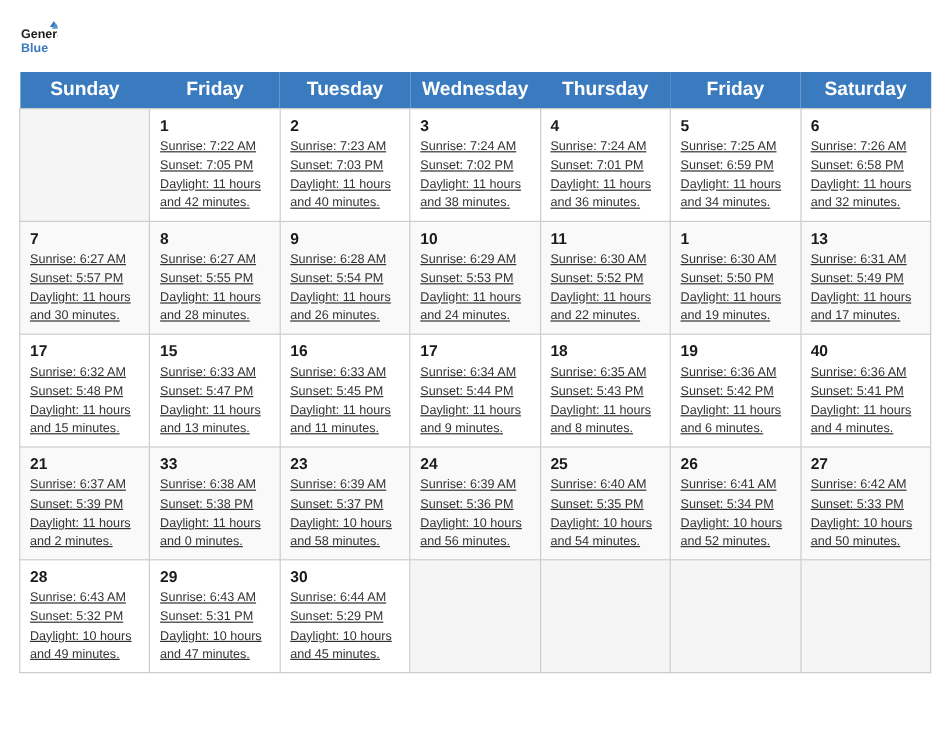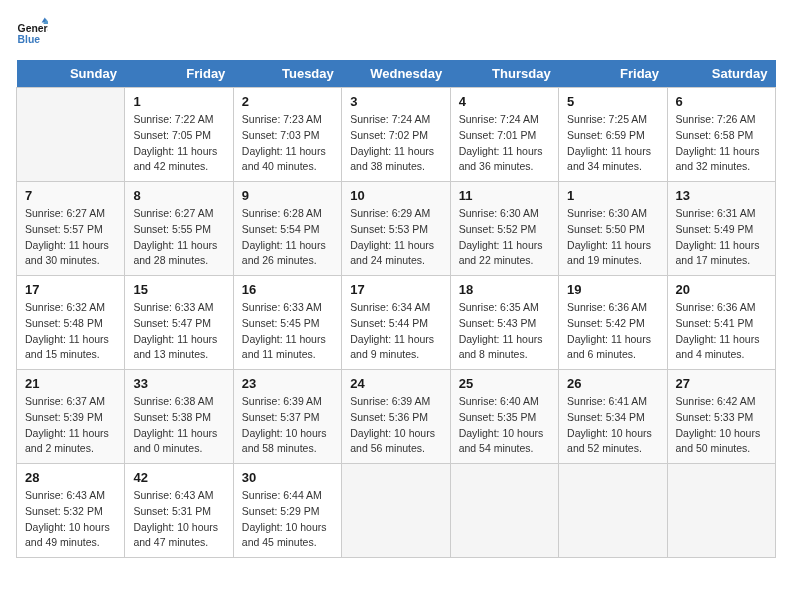--- a/index.html
+++ b/index.html
@@ -40,22 +40,22 @@
     }
     table {
       width: 100%;
       border-collapse: collapse;
       font-size: 11px;
     }
     thead tr th {
       background-color: #3a7abf;
       color: #fff;
       padding: 6px 8px;
-      text-align: right;
-      font-size: 13px;
+      text-align: center;
+      font-size: 16px;
       font-weight: bold;
     }
     tbody tr td {
       border: 1px solid #ccc;
       padding: 6px 8px;
       vertical-align: top;
       width: calc(100% / 7);
       min-height: 80px;
       background: #fff;
     }
@@ -66,20 +66,21 @@
       font-size: 13px;
       font-weight: bold;
       color: #1a1a1a;
       display: block;
       margin-bottom: 3px;
     }
     .day-info {
       color: #333;
       line-height: 1.5;
       font-size: 10.5px;
+      text-decoration: underline;
     }
     .empty-cell {
       background: #f5f5f5 !important;
     }
     tbody tr td.empty-cell {
       background: #f5f5f5;
     }
   </style>
 </head>
 <body>
@@ -192,21 +193,21 @@
         </td>
         <td>
           <span class="day-number">18</span>
           <div class="day-info">Sunrise: 6:35 AM<br>Sunset: 5:43 PM<br>Daylight: 11 hours and 8 minutes.</div>
         </td>
         <td>
           <span class="day-number">19</span>
           <div class="day-info">Sunrise: 6:36 AM<br>Sunset: 5:42 PM<br>Daylight: 11 hours and 6 minutes.</div>
         </td>
         <td>
-          <span class="day-number">20</span>
+          <span class="day-number">40</span>
           <div class="day-info">Sunrise: 6:36 AM<br>Sunset: 5:41 PM<br>Daylight: 11 hours and 4 minutes.</div>
         </td>
       </tr>
       <tr>
         <td>
           <span class="day-number">21</span>
           <div class="day-info">Sunrise: 6:37 AM<br>Sunset: 5:39 PM<br>Daylight: 11 hours and 2 minutes.</div>
         </td>
         <td>
           <span class="day-number">33</span>
@@ -232,21 +233,21 @@
           <span class="day-number">27</span>
           <div class="day-info">Sunrise: 6:42 AM<br>Sunset: 5:33 PM<br>Daylight: 10 hours and 50 minutes.</div>
         </td>
       </tr>
       <tr>
         <td>
           <span class="day-number">28</span>
           <div class="day-info">Sunrise: 6:43 AM<br>Sunset: 5:32 PM<br>Daylight: 10 hours and 49 minutes.</div>
         </td>
         <td>
-          <span class="day-number">42</span>
+          <span class="day-number">29</span>
           <div class="day-info">Sunrise: 6:43 AM<br>Sunset: 5:31 PM<br>Daylight: 10 hours and 47 minutes.</div>
         </td>
         <td>
           <span class="day-number">30</span>
           <div class="day-info">Sunrise: 6:44 AM<br>Sunset: 5:29 PM<br>Daylight: 10 hours and 45 minutes.</div>
         </td>
         <td class="empty-cell"></td>
         <td class="empty-cell"></td>
         <td class="empty-cell"></td>
         <td class="empty-cell"></td>

